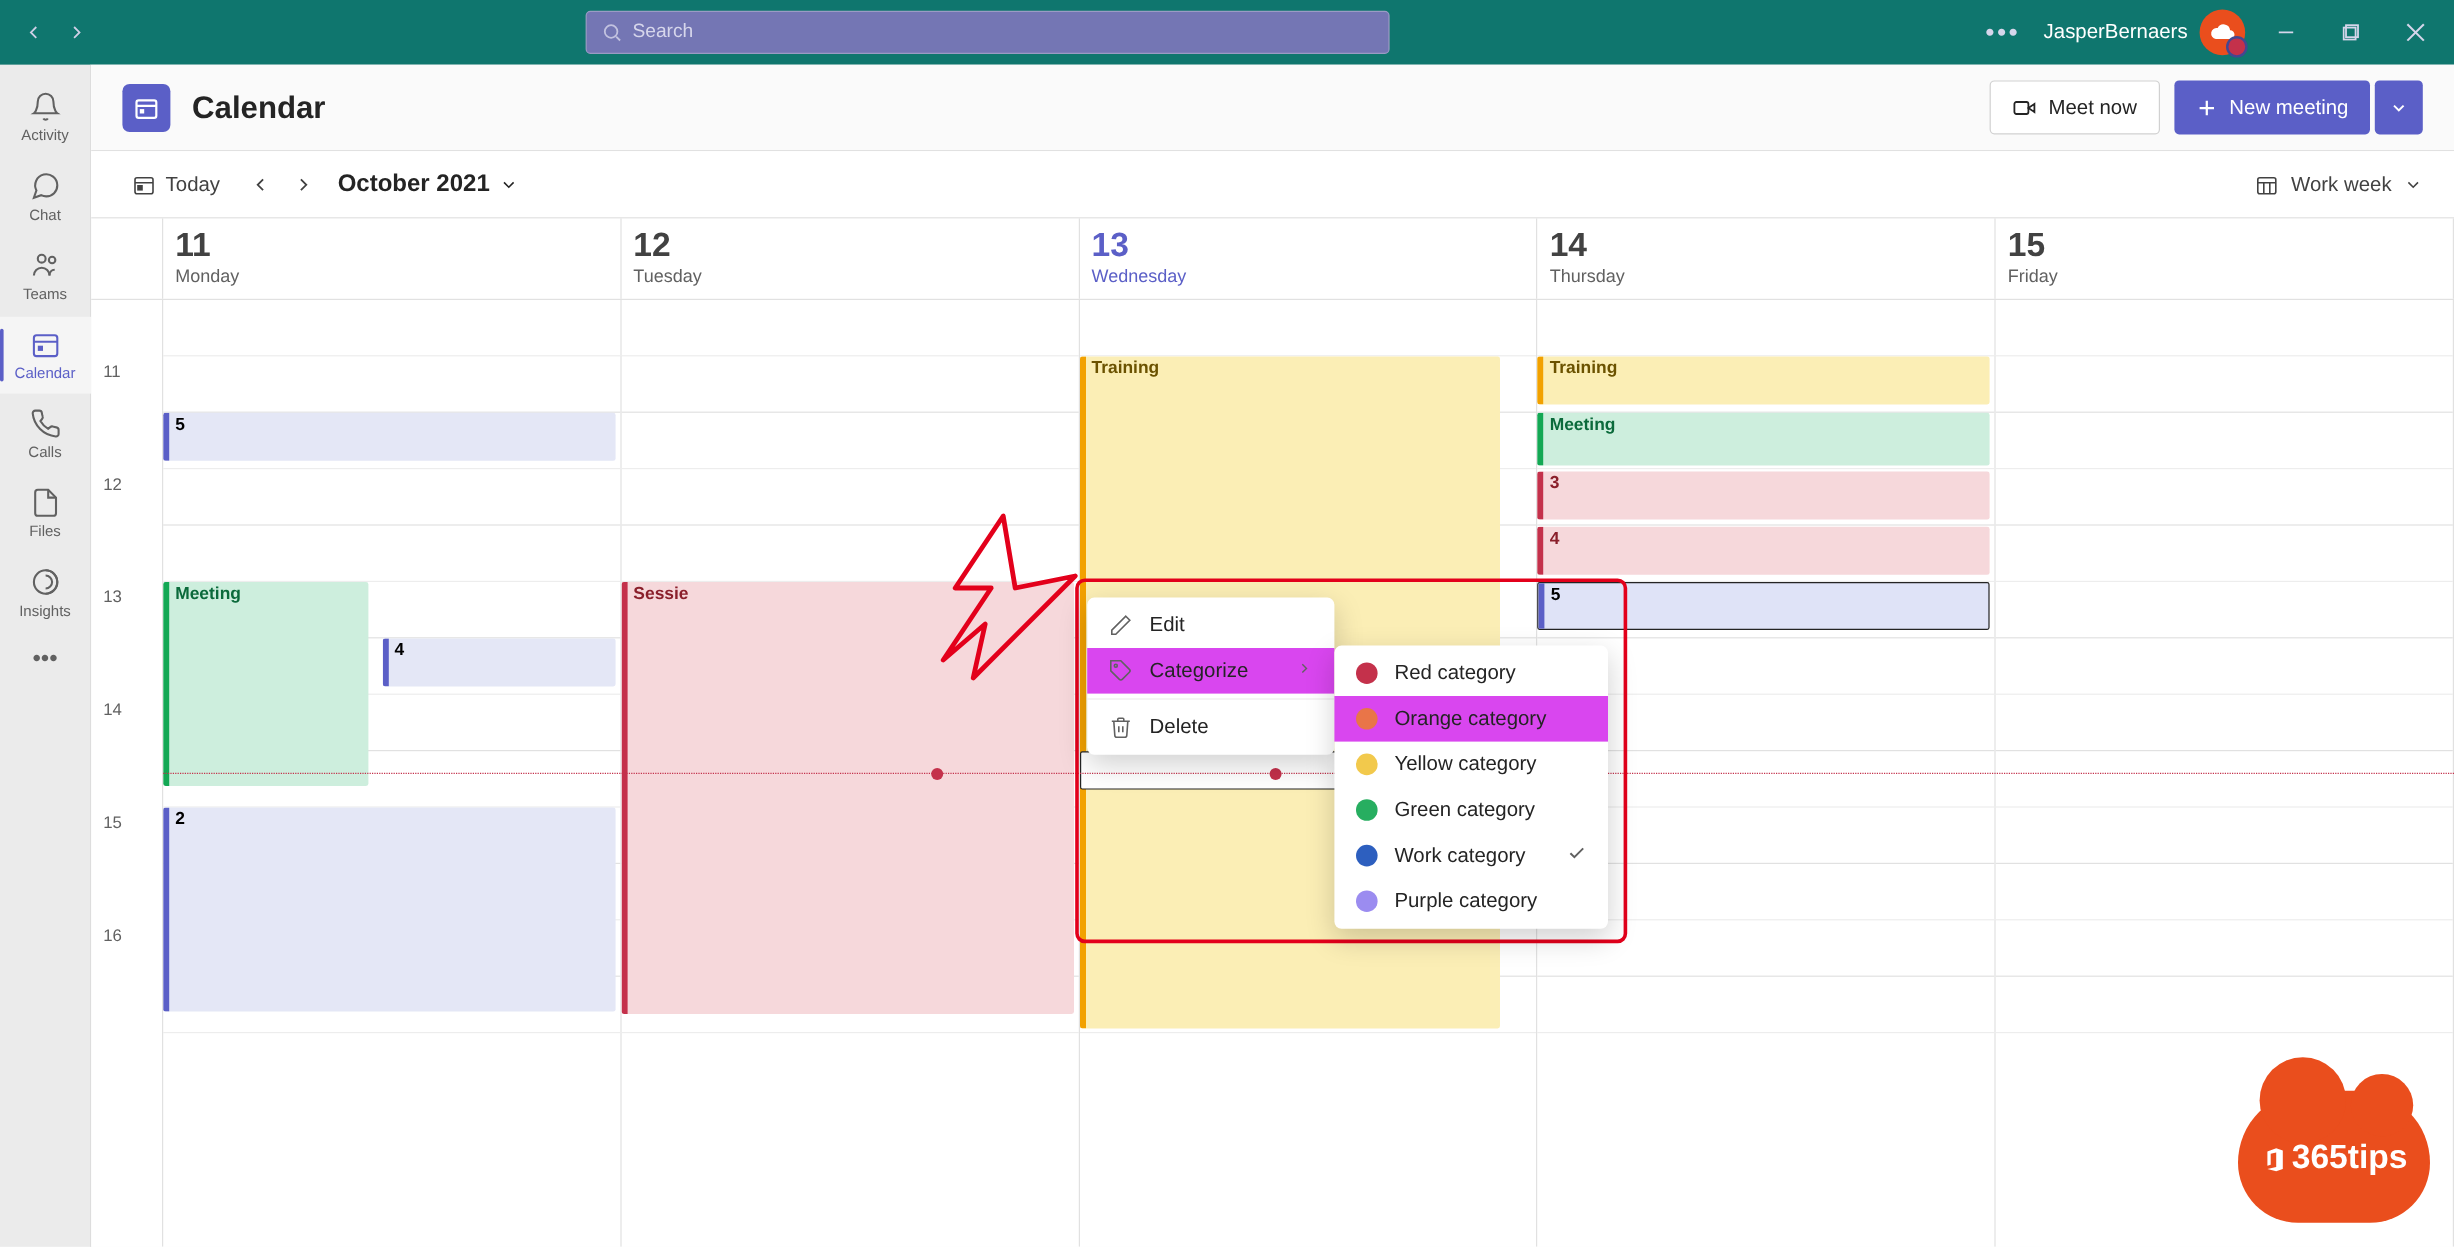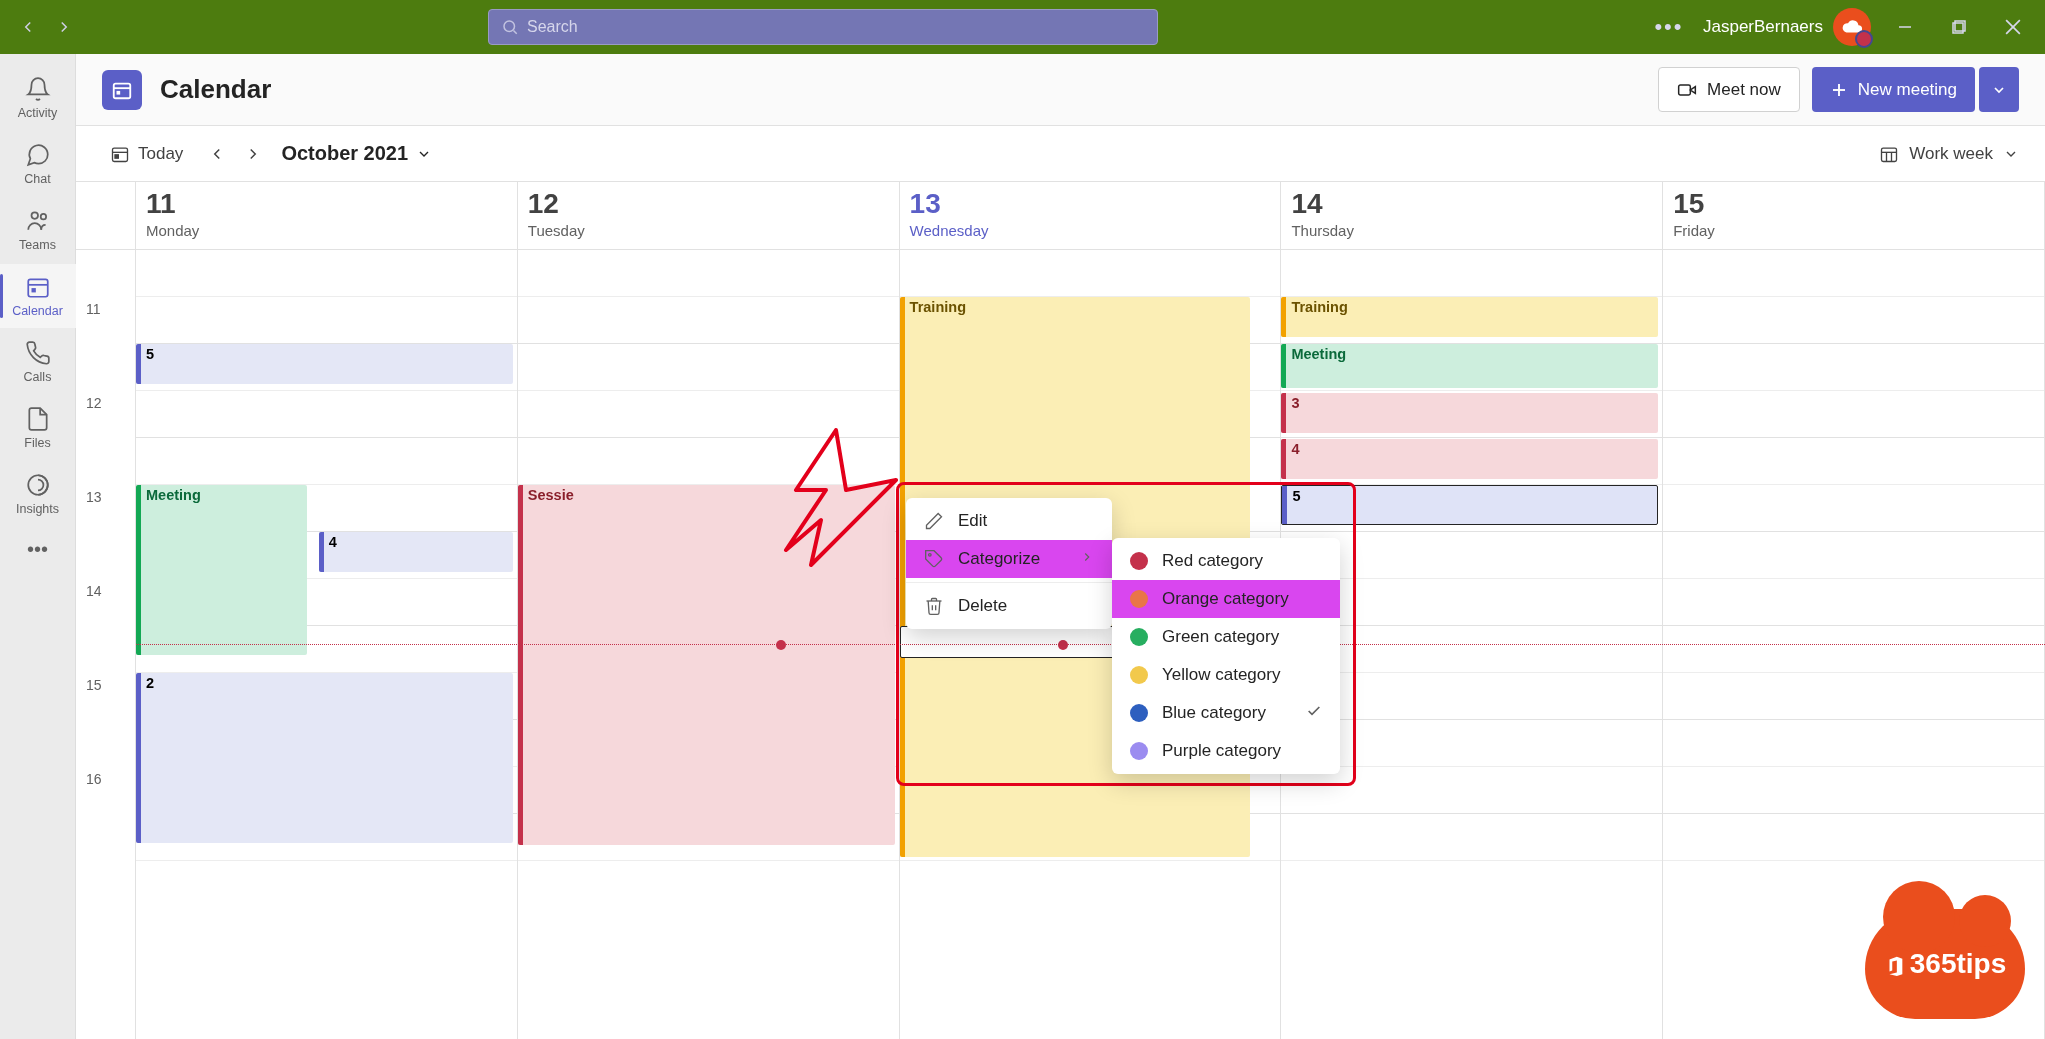--- a/index.html
+++ b/index.html
@@ -1,19 +1,19 @@
 <!DOCTYPE html>
 <html><head>
 <meta charset="utf-8">
 <style>
 * { box-sizing: border-box; margin: 0; padding: 0; font-family: "Segoe UI", -apple-system, sans-serif; }
 html, body { width: 2045px; height: 1039px; overflow: hidden; background: #f5f5f5; }
 
 
-.titlebar { height: 54px; background: #4d7c0f; display: flex; align-items: center; padding: 0 12px; color: #fff; }
+.titlebar { height: 54px; background: #0f766e; display: flex; align-items: center; padding: 0 12px; color: #fff; }
 .titlebar .nav { display: flex; gap: 4px; margin-right: 8px; }
 .titlebar .nav-btn { width: 32px; height: 32px; display: flex; align-items: center; justify-content: center; color: #cfcfe6; border-radius: 4px; cursor: pointer; }
 .titlebar .search { flex: 0 0 auto; margin-left: 400px; width: 670px; height: 36px; background: #7476b4; border: 1px solid #9a9bc4; border-radius: 4px; display: flex; align-items: center; padding: 0 12px; color: #d6d6eb; }
 .titlebar .search svg { margin-right: 8px; opacity: .8; }
 .titlebar .right { margin-left: auto; display: flex; align-items: center; gap: 14px; }
 .titlebar .user { display: flex; align-items: center; gap: 10px; font-size: 17px; }
 .titlebar .avatar { width: 38px; height: 38px; border-radius: 50%; background: #ea4e1d; display: flex; align-items: center; justify-content: center; position: relative; }
 .titlebar .avatar::after { content:""; position:absolute; right:-2px; bottom:-2px; width:14px; height:14px; border-radius:50%; background:#c4314b; border:2px solid #444791; }
 .titlebar .win-btn { width: 40px; height: 40px; display:flex; align-items:center; justify-content:center; color:#d6d6eb; cursor:pointer; }
 
@@ -469,30 +469,30 @@
     <div class="ctx" style="left:1036px; top:288px; width:228px;">
       <div class="ctx-item">
         <div class="cat-dot" style="background:#c4314b"></div>
         <span>Red category</span>
       </div>
       <div class="ctx-item hover">
         <div class="cat-dot" style="background:#e97548"></div>
         <span>Orange category</span>
       </div>
       <div class="ctx-item">
+        <div class="cat-dot" style="background:#f2c94c"></div>
+        <span>Yellow category</span>
+      </div>
+      <div class="ctx-item">
         <div class="cat-dot" style="background:#27ae60"></div>
         <span>Green category</span>
       </div>
       <div class="ctx-item">
-        <div class="cat-dot" style="background:#f2c94c"></div>
-        <span>Yellow category</span>
-      </div>
-      <div class="ctx-item">
         <div class="cat-dot" style="background:#2d5fbf"></div>
-        <span>Blue category</span>
+        <span>Work category</span>
         <span class="ctx-check">
           <svg width="16" height="16" viewBox="0 0 24 24" fill="none" stroke="currentColor" stroke-width="2.5">
               <polyline points="20 6 9 17 4 12"></polyline>
             </svg>
         </span>
       </div>
       <div class="ctx-item">
         <div class="cat-dot" style="background:#9b8cf0"></div>
         <span>Purple category</span>
       </div>

